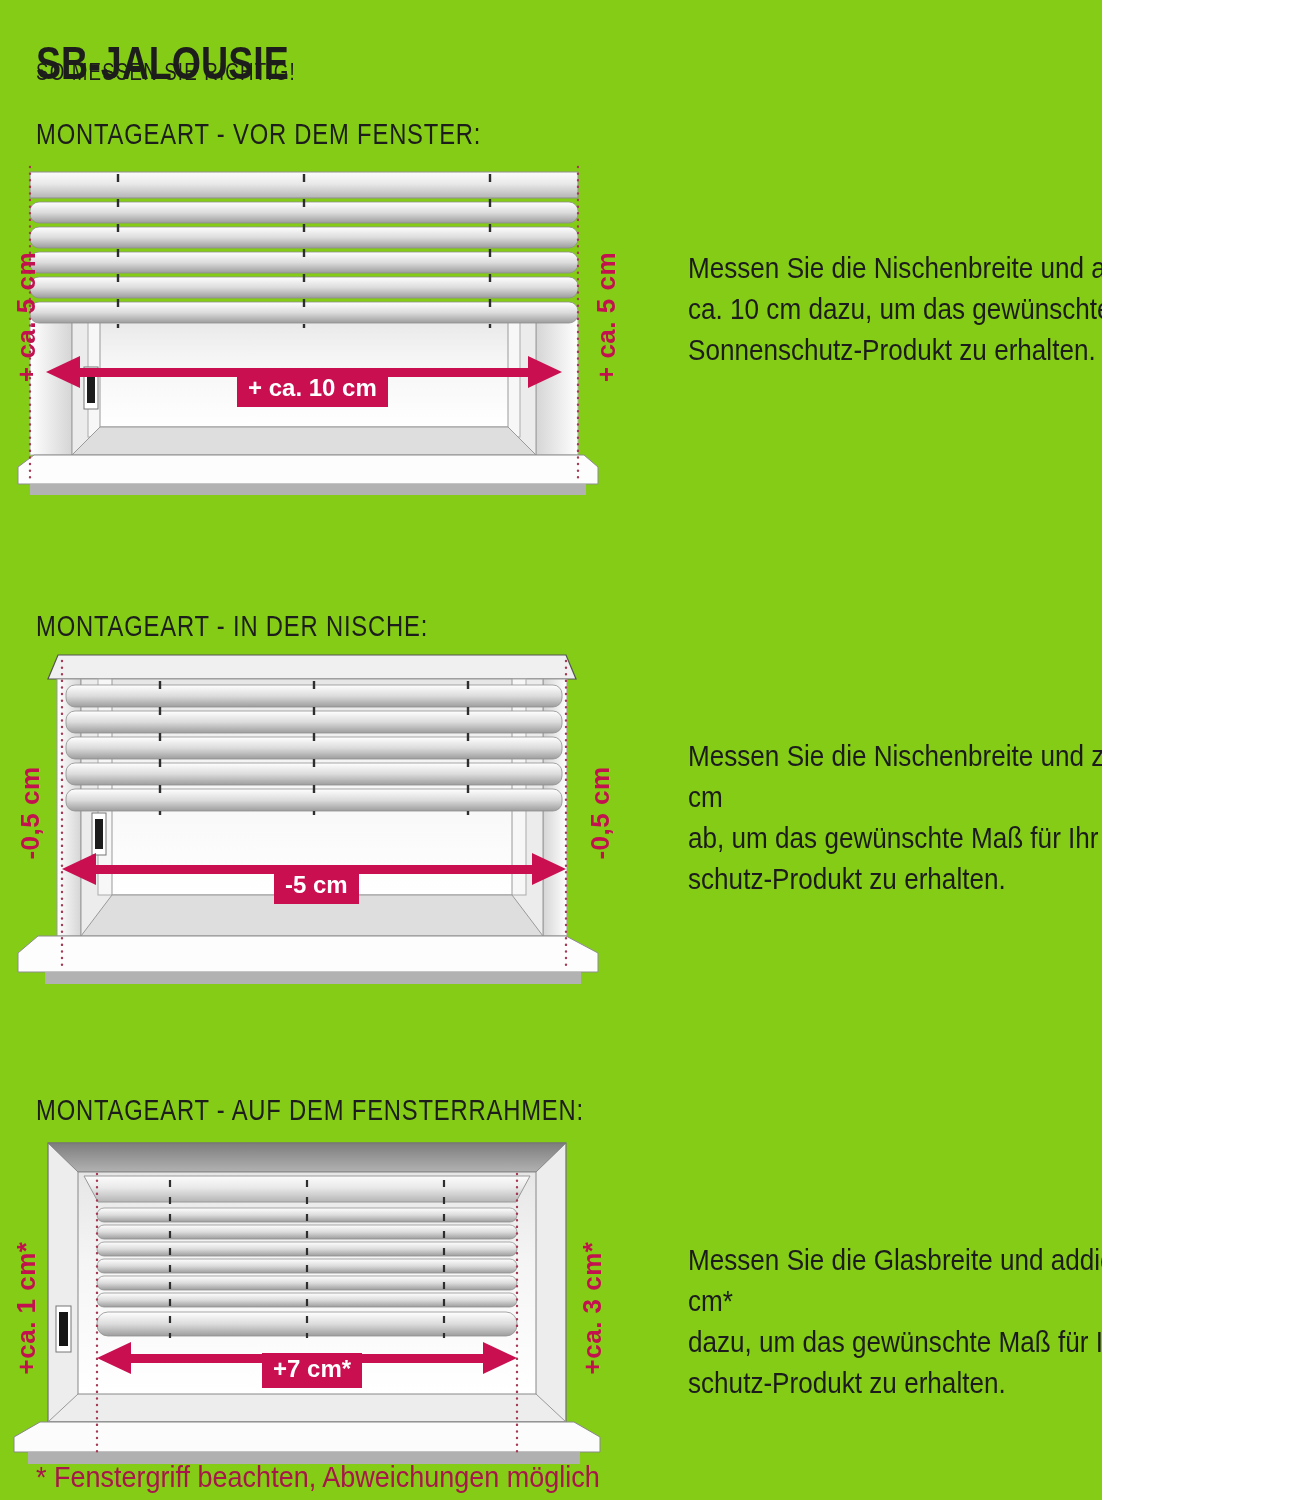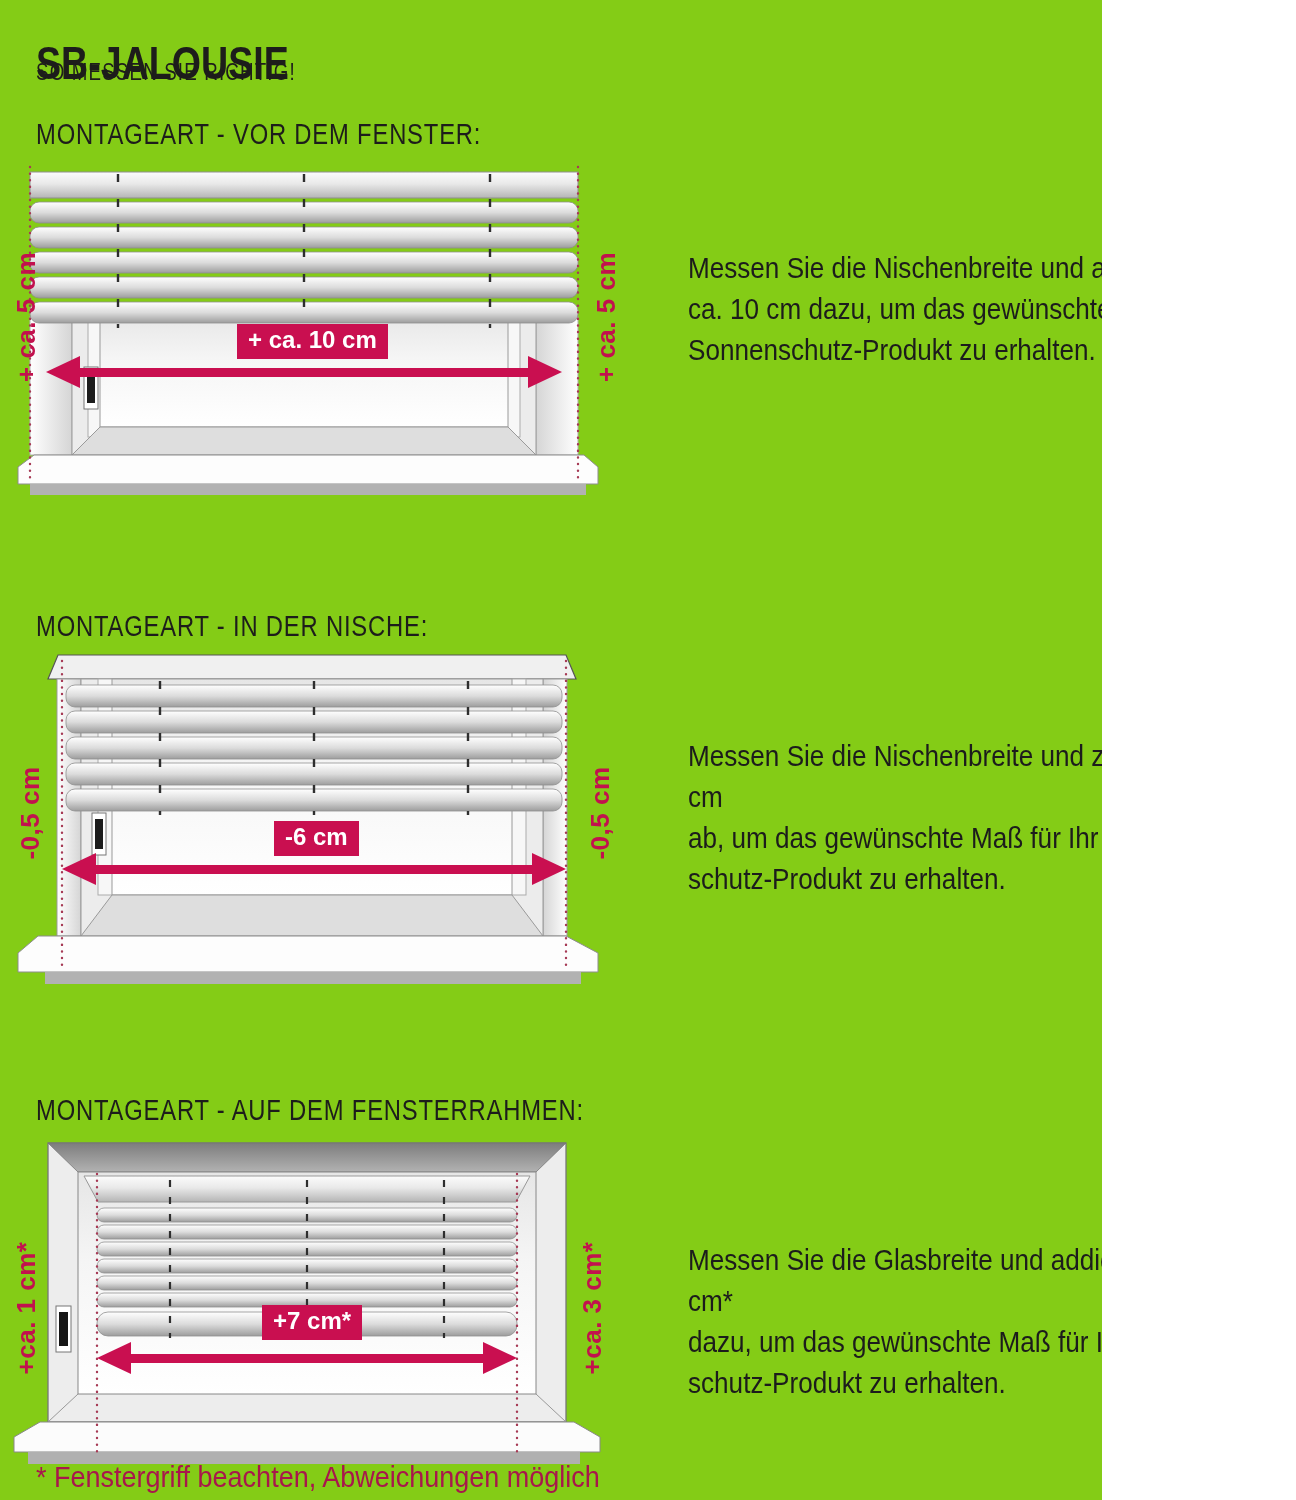--- a/index.html
+++ b/index.html
@@ -25,20 +25,21 @@
     font-size:29px; line-height:41px; letter-spacing:0px; color:#1c1c1c;
     white-space:pre-line; transform:scaleX(.90); transform-origin:0 0;
   }
   .diagram { position:absolute; left:0; width:660px; height:350px; }
   .diagram svg { position:absolute; left:0; top:0; }
 
   .mlabel {
     position:absolute; background:#C90F50; color:#ffffff; font-weight:700;
     font-size:24px; line-height:1; padding:4px 11px 7px; white-space:nowrap;
     letter-spacing:0px;
+    margin-top:48px;
   }
   .side-label {
     position:absolute; width:170px; height:32px; text-align:center;
     color:#C2114E; font-size:26px; font-weight:700; letter-spacing:0.5px;
     transform:rotate(-90deg); white-space:nowrap; line-height:32px;
   }
   .footnote {
     position:absolute; left:36px; top:1460px; color:#A8174C; font-size:30px;
     font-weight:400; transform:scaleX(.90); transform-origin:0 0; white-space:nowrap;
   }
@@ -172,21 +173,21 @@
         <line x1="62" y1="8" x2="62" y2="314"></line>
         <line x1="566" y1="8" x2="566" y2="314"></line>
       </g>
 
       <g fill="#C90F50">
         <rect x="88" y="212" width="452" height="9"></rect>
         <polygon points="62,216 96,200 96,232"></polygon>
         <polygon points="566,216 532,200 532,232"></polygon>
       </g>
     </svg>
-    <div class="mlabel" style="left:274px; top:168px">-6 cm</div>
+    <div class="mlabel" style="left:274px; top:168px">-5 cm</div>
     <div class="side-label" style="left:-55px; top:144px">-0,5 cm</div>
     <div class="side-label" style="left:515px; top:144px">-0,5 cm</div>
   </div>
 
   <p class="desc" style="top:736px">Messen Sie die Nischenbreite und ziehen Sie 1 cm
 ab, um das gewünschte Maß für Ihr Sonnen-
 schutz-Produkt zu erhalten.</p>
 
   <h2 class="sec-heading" style="top:1094px">MONTAGEART - AUF DEM FENSTERRAHMEN:</h2>
 

